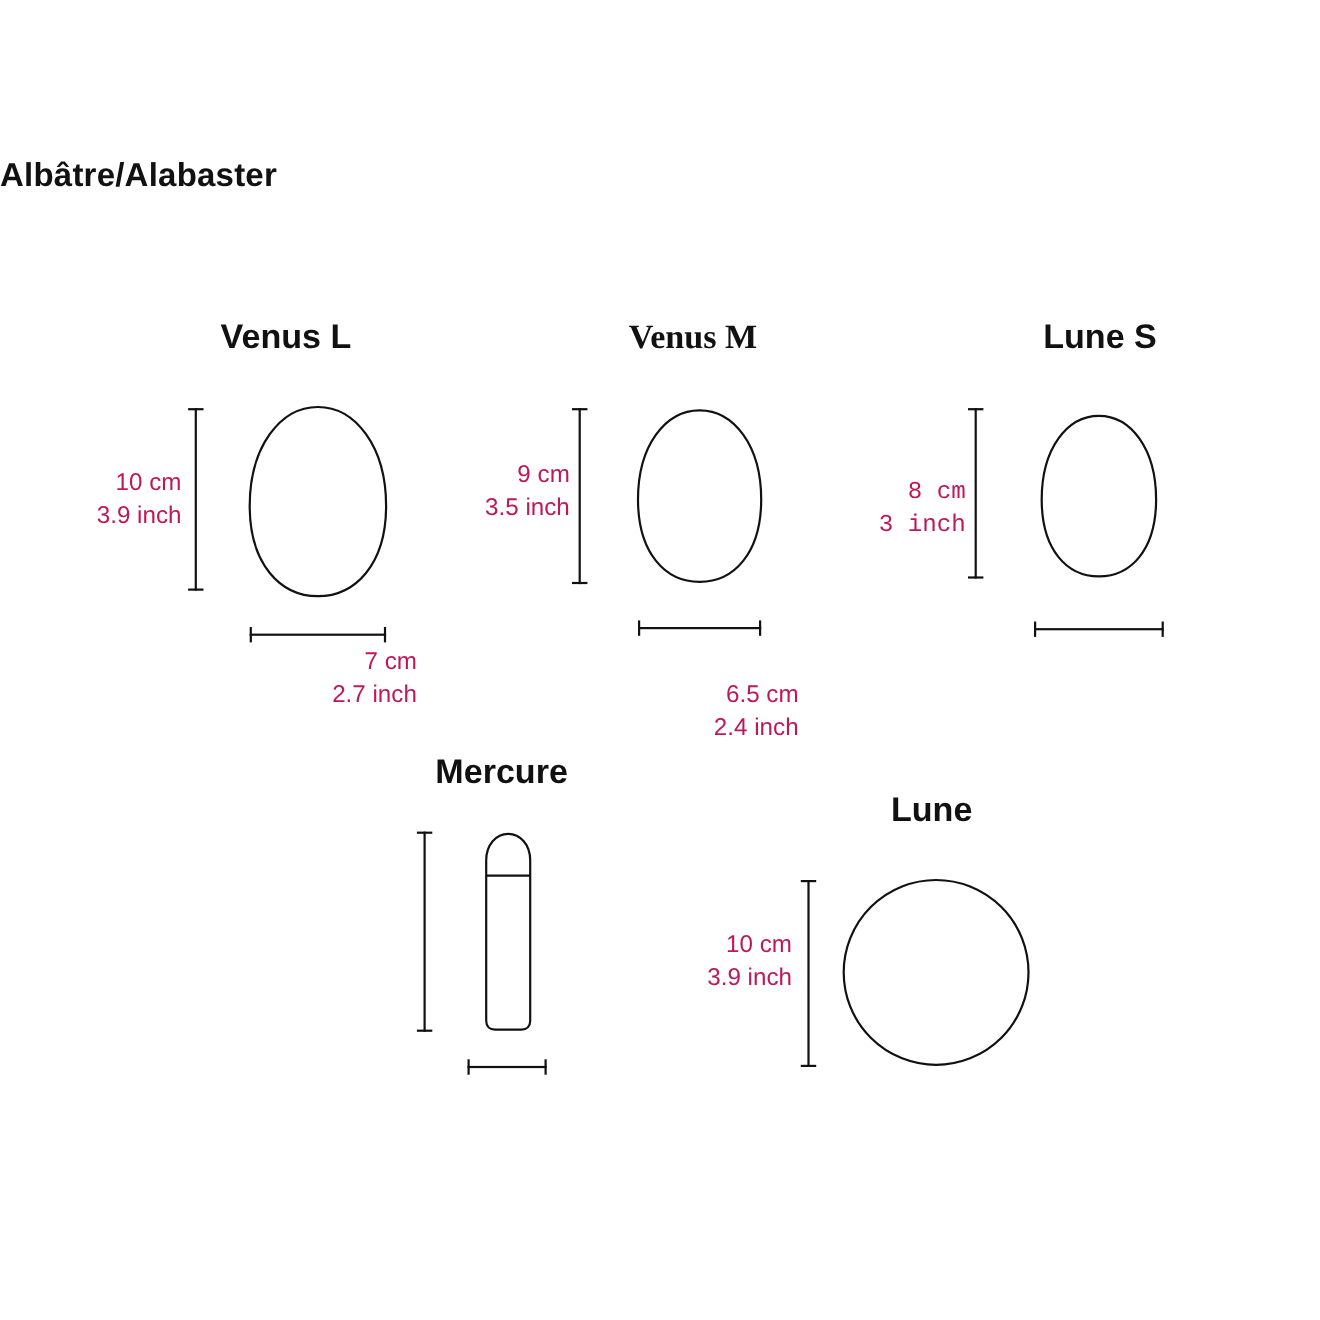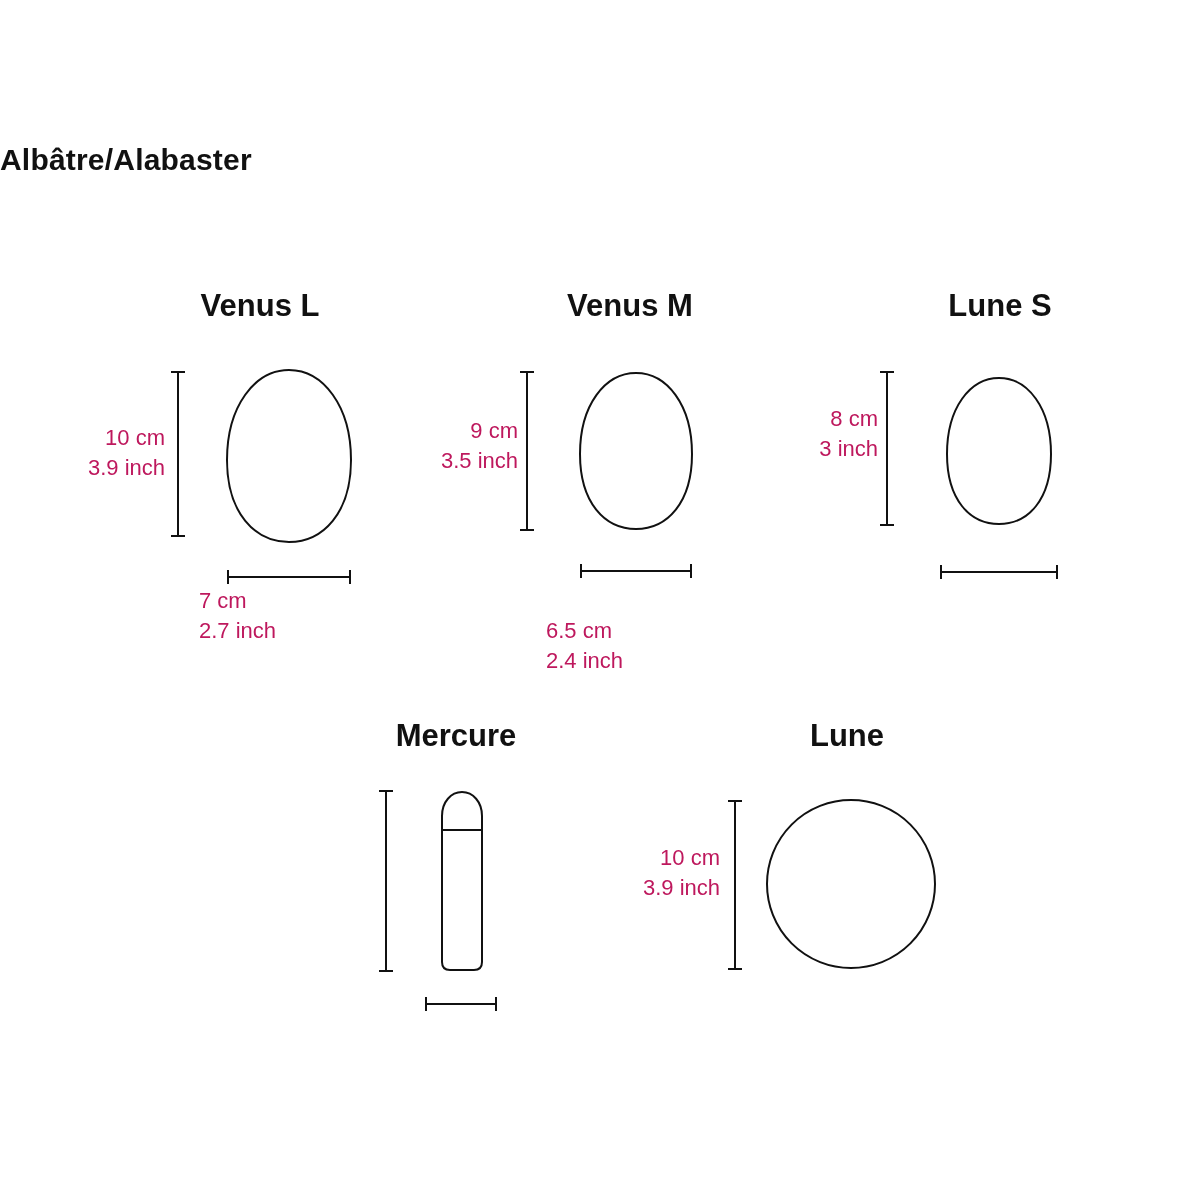--- a/index.html
+++ b/index.html
@@ -77,21 +77,21 @@
   .hbar::after  { right: 0; }
 
   .dim-text {
     position: absolute;
     font-size: 22px;
     line-height: 30px;
     color: #be185d;
     white-space: pre-line;
   }
   .dim-text.right { text-align: right; }
-  .dim-text.center { text-align: left; }
+  .dim-text.center { text-align: right; }
 
   .shape-svg {
     position: absolute;
     overflow: visible;
   }
   .shape-svg path,
   .shape-svg ellipse,
   .shape-svg circle,
   .shape-svg line {
     fill: #ffffff;
@@ -114,50 +114,50 @@
   <svg class="shape-svg" style="left:165px; top:80px;" width="128" height="176" viewBox="0 0 128 176">
     <path d="M64 2 C98 2 126 38 126 92 C126 145 98 174 64 174 C30 174 2 145 2 92 C2 38 30 2 64 2 Z"></path>
   </svg>
 
   <div class="hbar" style="left:167px; top:288px; width:124px;"></div>
   <div class="dim-text center" style="left:139px; top:298px; width:180px;">7 cm
 2.7 inch</div>
 </div>
 
 <div class="item" style="left:420px; top:288px; width:300px; height:360px;">
-  <div class="item-label" style="left:110px; width:200px;">Venus M</div>
+  <div class="item-label" style="left:110px; width:200px;font-family:Liberation Serif, serif;">Venus M</div>
 
   <div class="vbar" style="left:106px; top:83px; height:160px;"></div>
   <div class="dim-text right" style="left:-40px; top:128px; width:138px;">9 cm
 3.5 inch</div>
 
   <svg class="shape-svg" style="left:158px; top:83px;" width="116" height="160" viewBox="0 0 116 160">
     <path d="M58 2 C89 2 114 34 114 83 C114 132 89 158 58 158 C27 158 2 132 2 83 C2 34 27 2 58 2 Z"></path>
   </svg>
 
   <div class="hbar" style="left:160px; top:282px; width:112px;"></div>
   <div class="dim-text center" style="left:126px; top:292px; width:180px;margin-top:36px;">6.5 cm
 2.4 inch</div>
 </div>
 
 <div class="item" style="left:780px; top:288px; width:300px; height:360px;">
   <div class="item-label" style="left:120px; width:200px;">Lune S</div>
 
   <div class="vbar" style="left:106px; top:83px; height:155px;"></div>
-  <div class="dim-text right" style="left:-40px; top:116px; width:138px;">8 cm
+  <div class="dim-text right" style="left:-40px; top:145px; width:138px;font-family:Liberation Mono, monospace;">8 cm
 3 inch</div>
 
   <svg class="shape-svg" style="left:165px; top:88px;" width="108" height="150" viewBox="0 0 108 150">
     <path d="M54 2 C83 2 106 32 106 78 C106 124 83 148 54 148 C25 148 2 124 2 78 C2 32 25 2 54 2 Z"></path>
   </svg>
 
   <div class="hbar" style="left:160px; top:283px; width:118px;"></div>
 </div>
 
-<div class="item" style="left:240px; top:718px; width:320px; height:380px;">
+<div class="item" style="left:240px; top:684px; width:320px; height:380px;">
   <div class="item-label" style="left:116px; width:200px;">Mercure</div>
 
   <div class="vbar" style="left:145px; top:72px; height:182px;"></div>
 
   <svg class="shape-svg" style="left:200px; top:72px;" width="44" height="182" viewBox="0 0 44 182">
     <path d="M22 2 C33 2 42 12 42 26 L42 172 C42 177 39 180 34 180 L10 180 C5 180 2 177 2 172 L2 26 C2 12 11 2 22 2 Z"></path>
     <line x1="2" y1="40" x2="42" y2="40"></line>
   </svg>
 
   <div class="hbar" style="left:185px; top:285px; width:72px;"></div>

